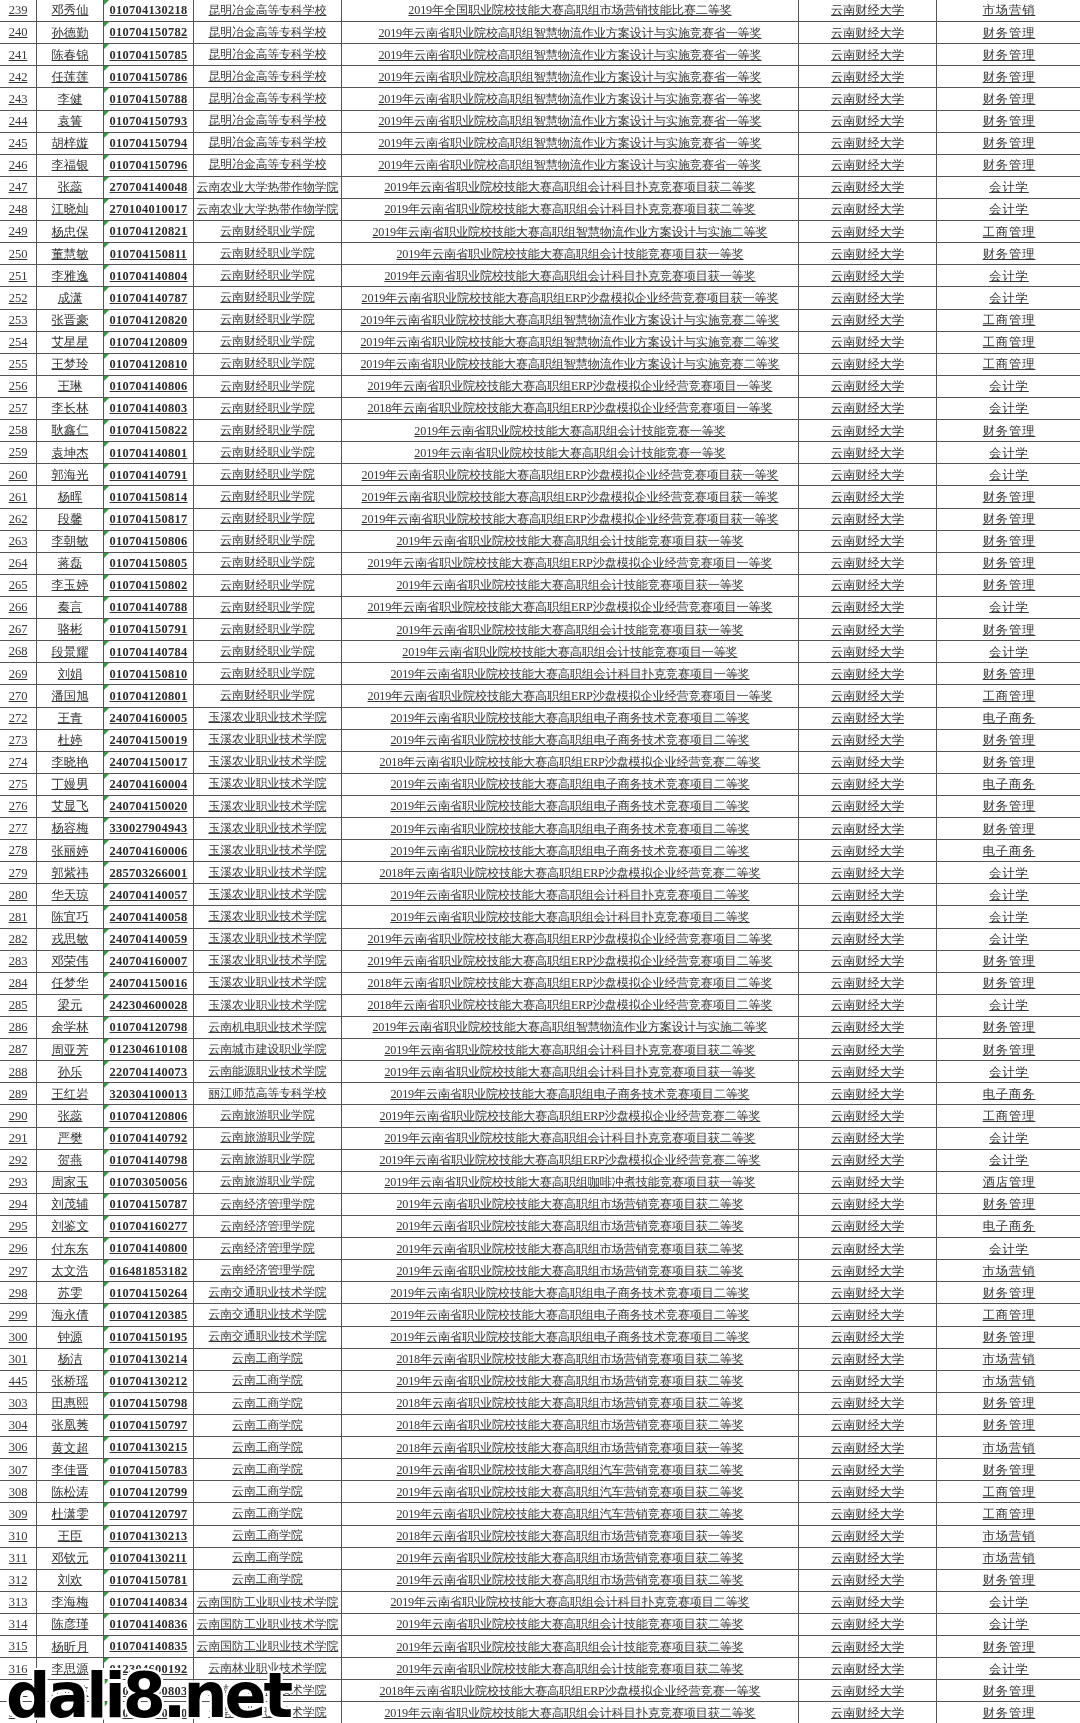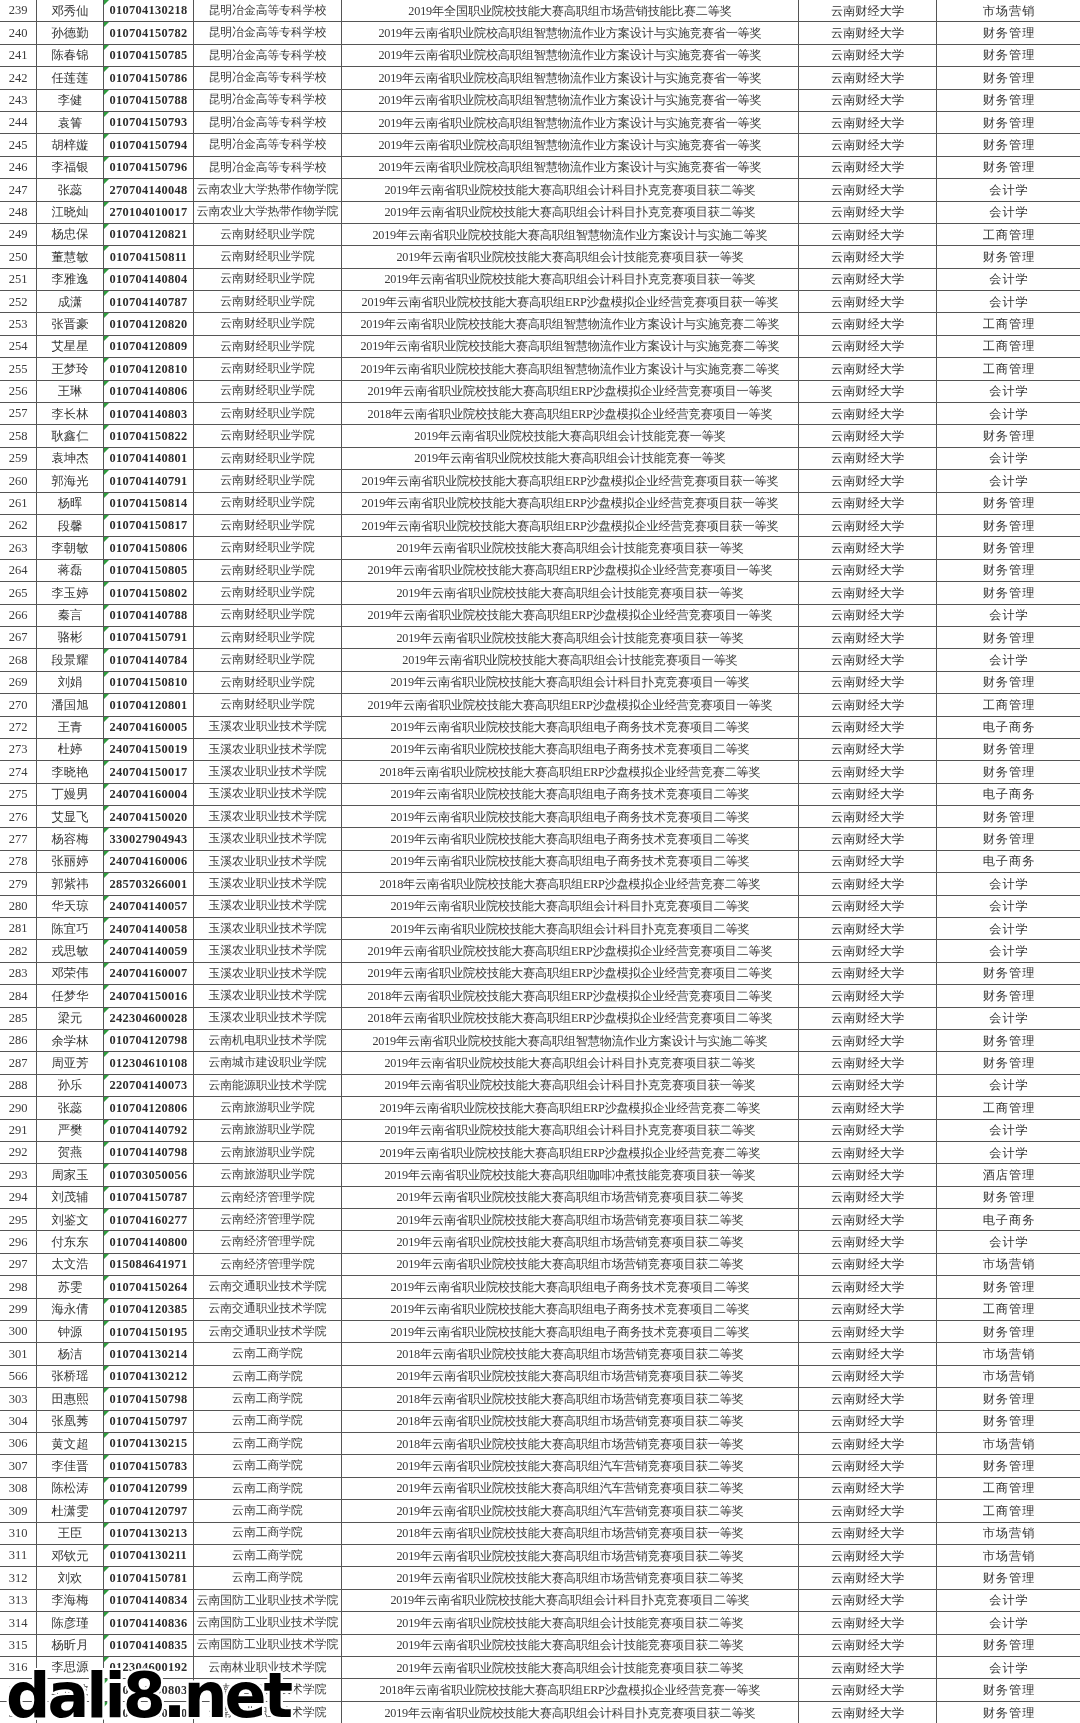--- a/index.html
+++ b/index.html
@@ -3,20 +3,21 @@
 <meta charset="utf-8">
 <style>
   html,body{margin:0;padding:0;background:#ffffff;}
   .page{
     position:relative;
     width:1080px;height:1723px;
     background:#ffffff;
     overflow:hidden;
     font-family:"Liberation Serif","DejaVu Serif",serif;
     color:#333333;
+    text-decoration:underline;
   }
   table.awards{
     border-collapse:collapse;
     table-layout:fixed;
     width:1082px;
     height:1726px;
     margin-top:-1px;
     margin-left:-1px;
   }
   td{
@@ -514,20 +515,29 @@
         <tr>
       <td class="c-no">288</td>
       <td class="c-name">孙乐</td>
       <td class="c-id">220704140073</td>
       <td class="c-school">云南能源职业技术学院</td>
       <td class="c-award">2019年云南省职业院校技能大赛高职组会计科目扑克竞赛项目获一等奖</td>
       <td class="c-univ">云南财经大学</td>
       <td class="c-major">会计学</td>
     </tr>
         <tr>
+      <td class="c-no">289</td>
+      <td class="c-name">王红岩</td>
+      <td class="c-id">320304100013</td>
+      <td class="c-school">丽江师范高等专科学校</td>
+      <td class="c-award">2019年云南省职业院校技能大赛高职组电子商务技术竞赛项目二等奖</td>
+      <td class="c-univ">云南财经大学</td>
+      <td class="c-major">电子商务</td>
+    </tr>
+        <tr>
       <td class="c-no">290</td>
       <td class="c-name">张蕊</td>
       <td class="c-id">010704120806</td>
       <td class="c-school">云南旅游职业学院</td>
       <td class="c-award">2019年云南省职业院校技能大赛高职组ERP沙盘模拟企业经营竞赛二等奖</td>
       <td class="c-univ">云南财经大学</td>
       <td class="c-major">工商管理</td>
     </tr>
         <tr>
       <td class="c-no">291</td>
@@ -579,21 +589,21 @@
       <td class="c-name">付东东</td>
       <td class="c-id">010704140800</td>
       <td class="c-school">云南经济管理学院</td>
       <td class="c-award">2019年云南省职业院校技能大赛高职组市场营销竞赛项目获二等奖</td>
       <td class="c-univ">云南财经大学</td>
       <td class="c-major">会计学</td>
     </tr>
         <tr>
       <td class="c-no">297</td>
       <td class="c-name">太文浩</td>
-      <td class="c-id">015084641971</td>
+      <td class="c-id">016481853182</td>
       <td class="c-school">云南经济管理学院</td>
       <td class="c-award">2019年云南省职业院校技能大赛高职组市场营销竞赛项目获二等奖</td>
       <td class="c-univ">云南财经大学</td>
       <td class="c-major">市场营销</td>
     </tr>
         <tr>
       <td class="c-no">298</td>
       <td class="c-name">苏雯</td>
       <td class="c-id">010704150264</td>
       <td class="c-school">云南交通职业技术学院</td>
@@ -622,21 +632,21 @@
         <tr>
       <td class="c-no">301</td>
       <td class="c-name">杨洁</td>
       <td class="c-id">010704130214</td>
       <td class="c-school">云南工商学院</td>
       <td class="c-award">2018年云南省职业院校技能大赛高职组市场营销竞赛项目获二等奖</td>
       <td class="c-univ">云南财经大学</td>
       <td class="c-major">市场营销</td>
     </tr>
         <tr>
-      <td class="c-no">566</td>
+      <td class="c-no">445</td>
       <td class="c-name">张桥瑶</td>
       <td class="c-id">010704130212</td>
       <td class="c-school">云南工商学院</td>
       <td class="c-award">2019年云南省职业院校技能大赛高职组市场营销竞赛项目获二等奖</td>
       <td class="c-univ">云南财经大学</td>
       <td class="c-major">市场营销</td>
     </tr>
         <tr>
       <td class="c-no">303</td>
       <td class="c-name">田惠熙</td>

